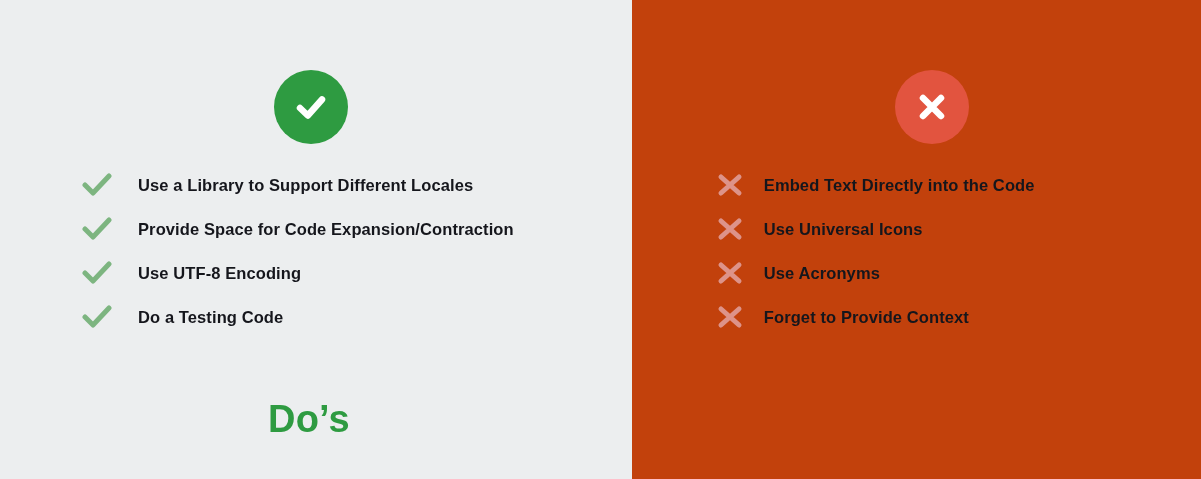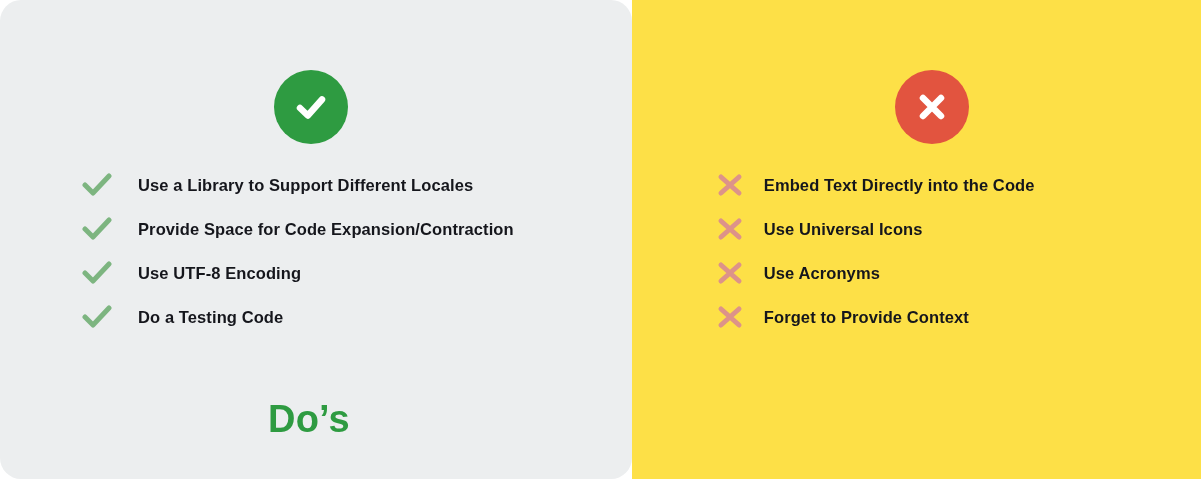--- a/index.html
+++ b/index.html
@@ -22,26 +22,25 @@
 
   .panel {
     position: relative;
     height: 100%;
     box-sizing: border-box;
   }
 
   .panel-do {
     width: 666px;
     background: #ECEEEF;
-    border-radius: 21px;
   }
 
   .panel-dont {
     width: 600px;
-    background: #fde047;
+    background: #c2410c;
   }
 
   
   .badge {
     position: absolute;
     top: 70px;
     width: 74px;
     height: 74px;
     border-radius: 50%;
     display: flex;

